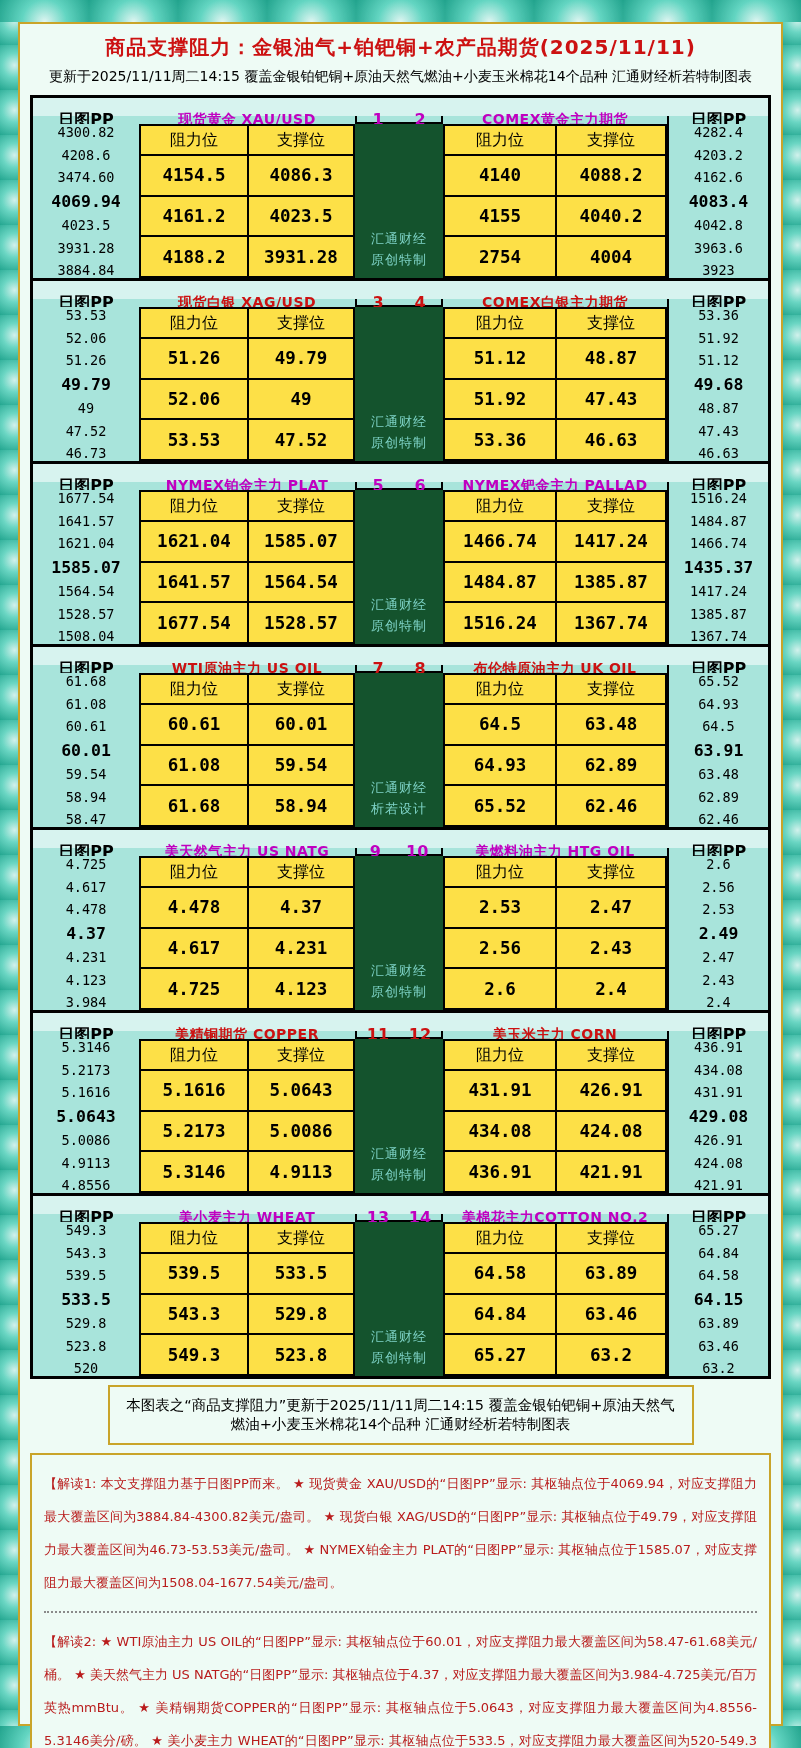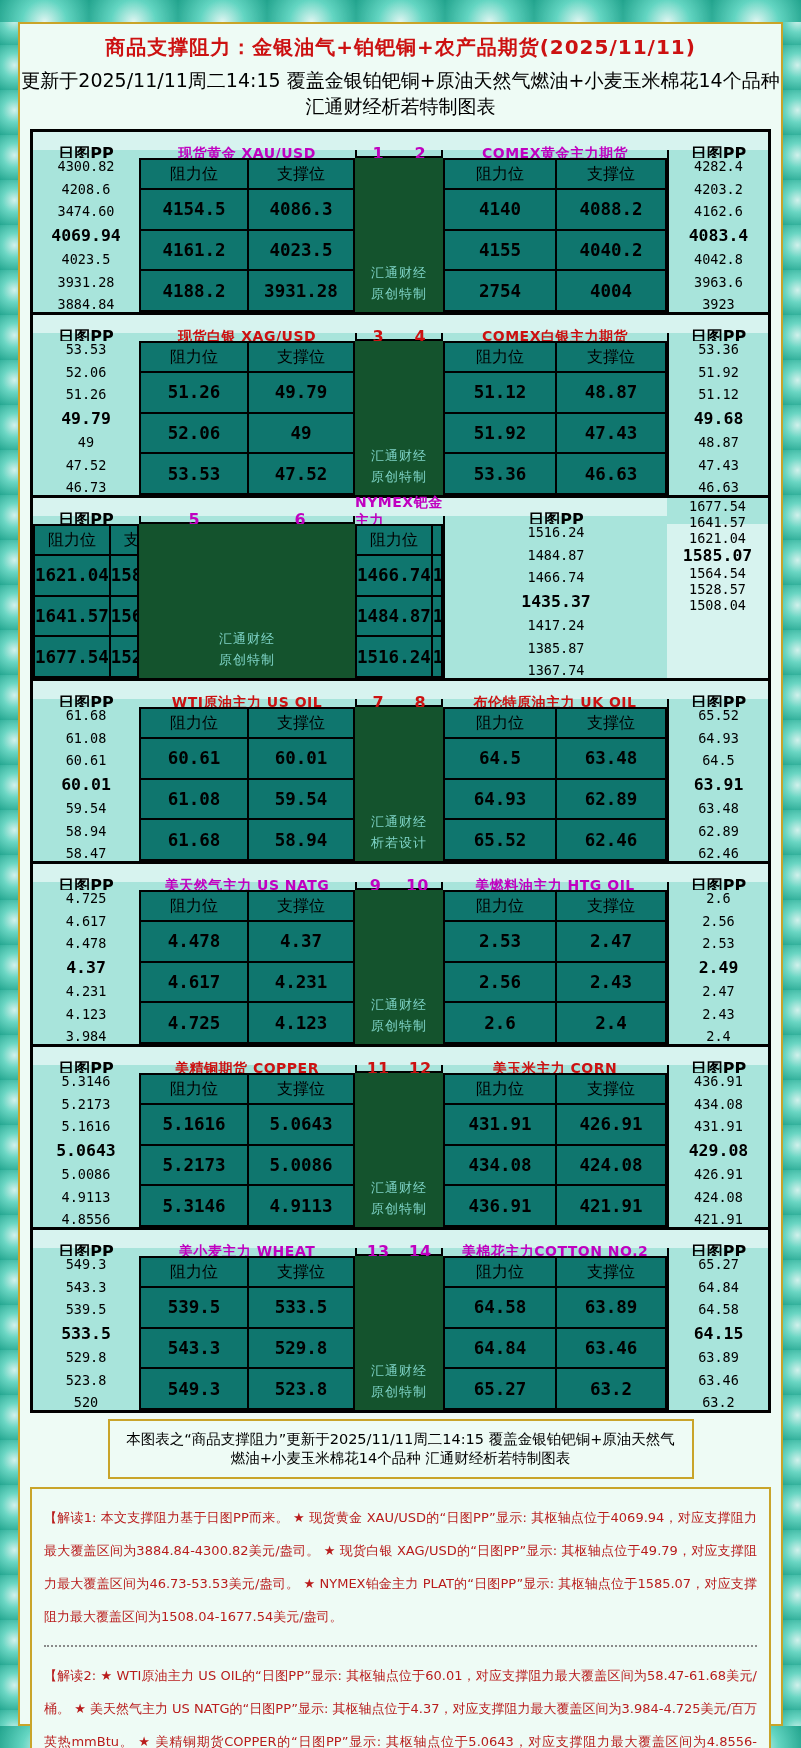--- a/index.html
+++ b/index.html
@@ -21,21 +21,21 @@
   .deco-top { top:0; }
   .deco-bottom { bottom:0; }
   .content {
     position:absolute; left:18px; top:22px; width:765px; height:1704px;
     background:#eefbf5; border:2px solid #c9a42a;
   }
   .main-title {
     margin-top:10px; text-align:center;
     font-size:20px; font-weight:bold; color:#cc1111; letter-spacing:1px;
   }
-  .subtitle { margin-top:7px; text-align:center; font-size:19px; color:#000; }
+  .subtitle { margin-top:7px; text-align:center; font-size:14px; color:#000; }
   .grid-wrap { width:741px; margin:9px auto 0; border:3px solid #000; background:#d7f3ef; }
   .block {
     display:grid;
     grid-template-columns:106px 216px 88px 224px 101px;
     grid-template-rows:26px 154px;
   }
   .block + .block { border-top:3px solid #000; }
   .band { background:#a8e4db; display:flex; align-items:center; justify-content:center;margin-top:18px; }
   .pp-head { font-size:16px; font-weight:bold; color:#000; background:#a8e4db; }
   .title-cell { font-size:14px; font-weight:bold; letter-spacing:.5px; }
@@ -45,21 +45,21 @@
     font-size:16px; font-weight:bold;
   }
   .pp-head.rt, .pp-col.rt { border-left:2px solid #000; }
   .pp-col {
     background:#a8e4db; display:flex; flex-direction:column;
     justify-content:space-between; align-items:center;
     font-family:"DejaVu Sans Mono","Liberation Mono",monospace;
     font-size:13.5px; color:#000;
   }
   .pp-val.pivot { font-size:16.5px; font-weight:bold; }
-  .table-wrap { background:#0f766e; }
+  .table-wrap { background:#fde047; }
   .rs-table {
     width:100%; height:100%; border:2px solid #000;
     display:grid; grid-template-columns:1fr 1fr; grid-template-rows:28px 1fr 1fr 1fr;
   }
   .rs-cell { display:flex; align-items:center; justify-content:center; border-left:2px solid #000; border-top:2px solid #000; }
   .rs-cell:nth-child(odd) { border-left:none; }
   .rs-cell:nth-child(-n+2) { border-top:none; }
   .rs-head { font-size:16px; color:#000; }
   .rs-val { font-size:17.5px; font-weight:bold; color:#000; font-family:"DejaVu Sans Mono","Liberation Mono",monospace; }
   .mid-body {
@@ -208,20 +208,21 @@
       <div class="pp-val">51.12</div>
       <div class="pp-val pivot">49.68</div>
       <div class="pp-val">48.87</div>
       <div class="pp-val">47.43</div>
       <div class="pp-val">46.63</div>
     </div>
   </section>
 
   <section class="block">
     <div class="band pp-head">日图PP</div>
+    <div class="band title-cell" style="color: rgb(192, 0, 192);">NYMEX铂金主力 PLAT</div>
     <div class="band mid-band">
       <span style="color: rgb(192, 0, 192);">5</span>
       <span style="color: rgb(192, 0, 192);">6</span>
     </div>
     <div class="band title-cell" style="color: rgb(192, 0, 192);">NYMEX钯金主力 PALLAD</div>
     <div class="band pp-head rt">日图PP</div>
 
     <div class="pp-col">
       <div class="pp-val">1677.54</div>
       <div class="pp-val">1641.57</div>

